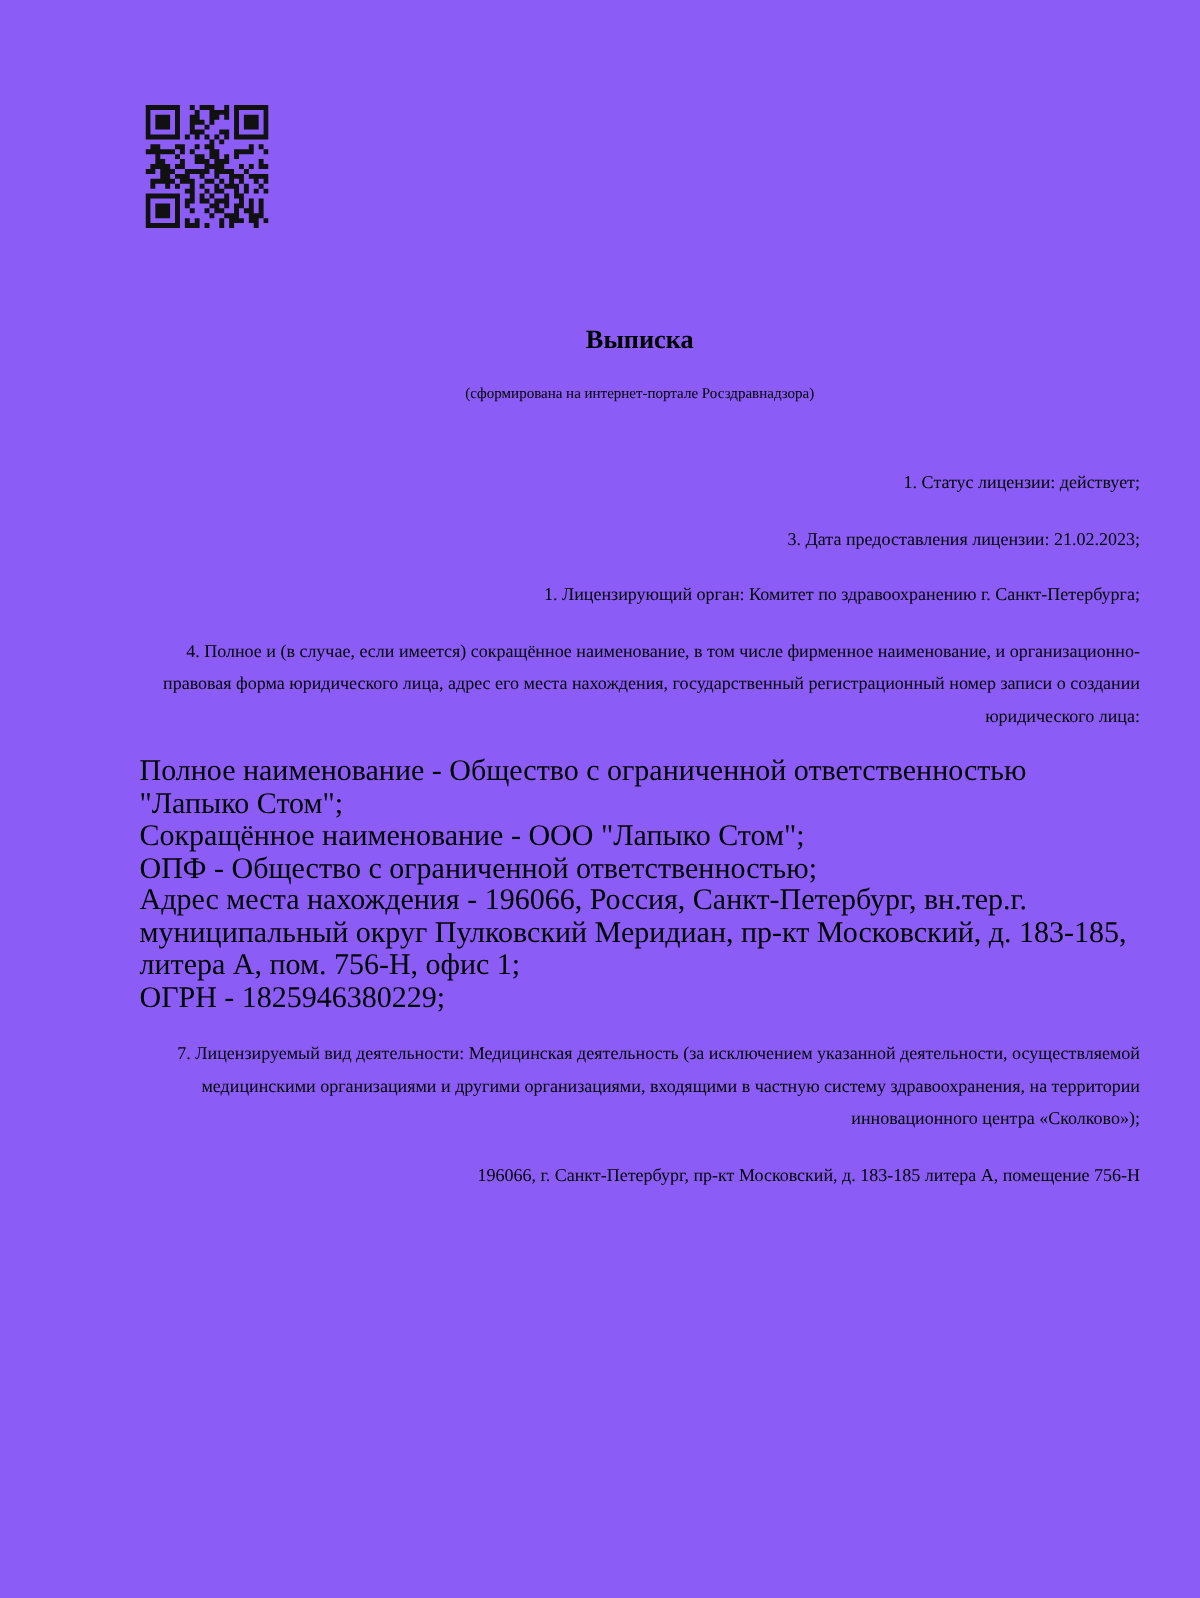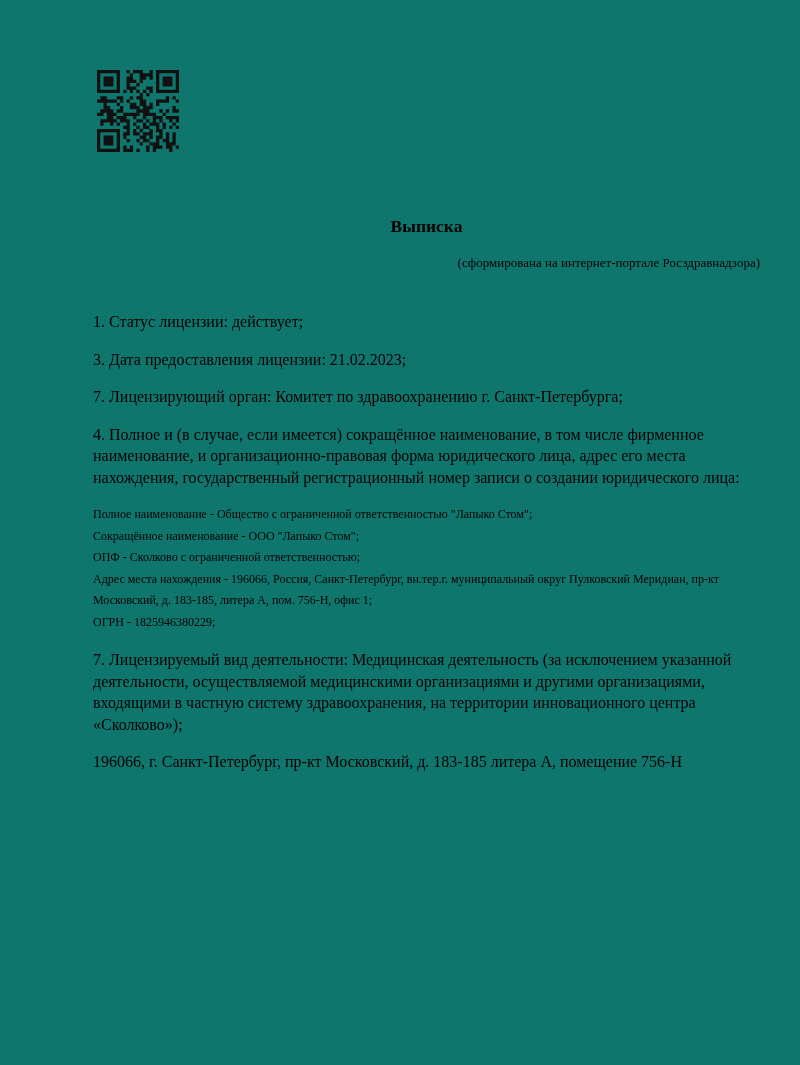--- a/index.html
+++ b/index.html
@@ -5,21 +5,21 @@
 <style>
   html, body {
     margin: 0;
     padding: 0;
     background: #ffffff;
   }
   .page {
     position: relative;
     width: 800px;
     height: 1065px;
-    background: #0f766e;
+    background: #8b5cf6;
     color: #000000;
     font-family: "Liberation Serif", "DejaVu Serif", serif;
     overflow: hidden;
   }
   .qr {
     position: absolute;
     left: 97px;
     top: 70px;
     width: 82px;
     height: 82px;
@@ -31,37 +31,37 @@
     width: 667px;
     padding-top: 213px;
   }
   .title {
     text-align: center;
     font-weight: bold;
     font-size: 17.5px;
     line-height: 26px;
   }
   .formed-note {
-    text-align: right;
-    font-size: 13px;
+    text-align: center;
+    font-size: 10px;
     line-height: 17px;
     margin-top: 15px;
     margin-bottom: 40px;
   }
   .doc-par {
-    font-size: 16px;
+    font-size: 12px;
     line-height: 21.5px;
     margin: 0 0 16px 0;
-    text-align: left;
+    text-align: right;
   }
   .block {
     margin: 0 0 16px 0;
   }
   .block-line {
-    font-size: 12px;
+    font-size: 20px;
     line-height: 21.5px;
   }
 </style>
 </head>
 <body>
 
 <div class="page">
 
   <div class="qr">
     <svg id="qr-svg" width="82" height="82" viewBox="0 0 82 82" xmlns="http://www.w3.org/2000/svg">
@@ -75,28 +75,28 @@
       <div>Выписка</div>
     </div>
 
     <div class="formed-note">(сформирована на интернет-портале Росздравнадзора)</div>
 
     <p class="doc-par">1. Статус лицензии: действует;</p>
 
 
     <p class="doc-par">3. Дата предоставления лицензии: 21.02.2023;</p>
 
-    <p class="doc-par">7. Лицензирующий орган: Комитет по здравоохранению г. Санкт-Петербурга;</p>
+    <p class="doc-par">1. Лицензирующий орган: Комитет по здравоохранению г. Санкт-Петербурга;</p>
 
     <p class="doc-par">4. Полное и (в случае, если имеется) сокращённое наименование, в том числе фирменное наименование, и организационно-правовая форма юридического лица, адрес его места нахождения, государственный регистрационный номер записи о создании юридического лица:</p>
 
     <div class="block">
       <div class="block-line">Полное наименование - Общество с ограниченной ответственностью "Лапыко Стом";</div>
       <div class="block-line">Сокращённое наименование - ООО "Лапыко Стом";</div>
-      <div class="block-line">ОПФ - Сколково с ограниченной ответственностью;</div>
+      <div class="block-line">ОПФ - Общество с ограниченной ответственностью;</div>
       <div class="block-line">Адрес места нахождения - 196066, Россия, Санкт-Петербург, вн.тер.г. муниципальный округ Пулковский Меридиан, пр-кт Московский, д. 183-185, литера А, пом. 756-Н, офис 1;</div>
       <div class="block-line">ОГРН - 1825946380229;</div>
     </div>
 
 
     <p class="doc-par">7. Лицензируемый вид деятельности: Медицинская деятельность (за исключением указанной деятельности, осуществляемой медицинскими организациями и другими организациями, входящими в частную систему здравоохранения, на территории инновационного центра «Сколково»);</p>
 
 
     <p class="doc-par">196066, г. Санкт-Петербург, пр-кт Московский, д. 183-185 литера А, помещение 756-Н</p>
 

